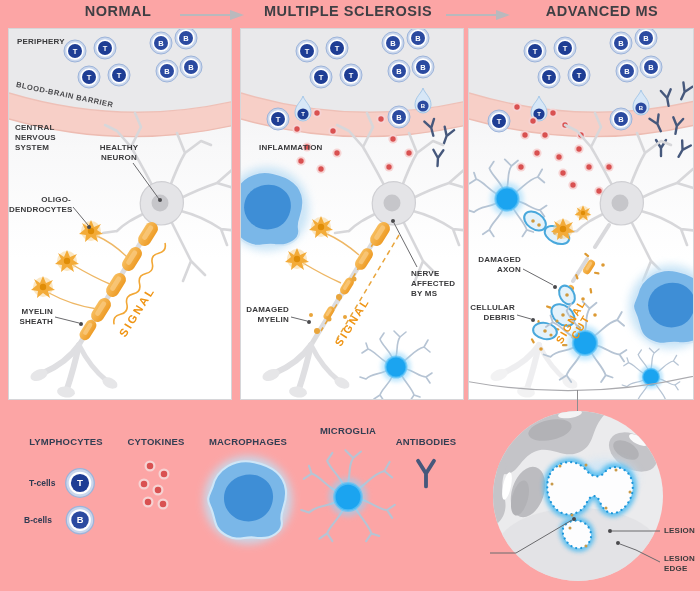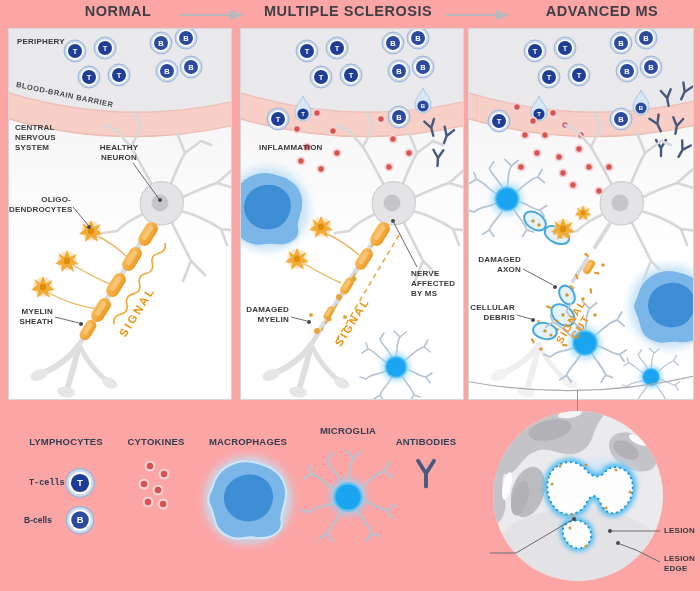--- a/index.html
+++ b/index.html
@@ -389,21 +389,21 @@
 DEBRIS</div>
     <div class="sig" style="left:104px;top:300px;transform:rotate(-60deg);font-size:10.5px;letter-spacing:1.6px;">SIGNAL
 CUT</div>
   </div>
 
   <div class="legend-hdr" style="left:16px;top:437px;width:100px;">LYMPHOCYTES</div>
   <div class="legend-hdr" style="left:106px;top:437px;width:100px;">CYTOKINES</div>
   <div class="legend-hdr" style="left:198px;top:437px;width:100px;">MACROPHAGES</div>
   <div class="legend-hdr" style="left:298px;top:426px;width:100px;">MICROGLIA</div>
   <div class="legend-hdr" style="left:376px;top:437px;width:100px;">ANTIBODIES</div>
-  <div class="legend-sub" style="left:29px;top:479px;font-family:Liberation Mono, monospace;">T-cells</div>
+  <div class="legend-sub" style="left:29px;top:479px;">T-cells</div>
   <div class="legend-sub" style="left:24px;top:516px;">B-cells</div>
   <svg width="465" height="191" style="position:absolute;left:0;top:400px;">
     <use href="#ct" transform="translate(80,83) scale(1.3)"></use>
     <use href="#cb" transform="translate(80,120) scale(1.25)"></use>
     <g>
       <use href="#cy" transform="translate(150,66) scale(1.2)"></use>
       <use href="#cy" transform="translate(164,74) scale(1.2)"></use>
       <use href="#cy" transform="translate(144,84) scale(1.2)"></use>
       <use href="#cy" transform="translate(158,90) scale(1.2)"></use>
       <use href="#cy" transform="translate(148,102) scale(1.2)"></use>

